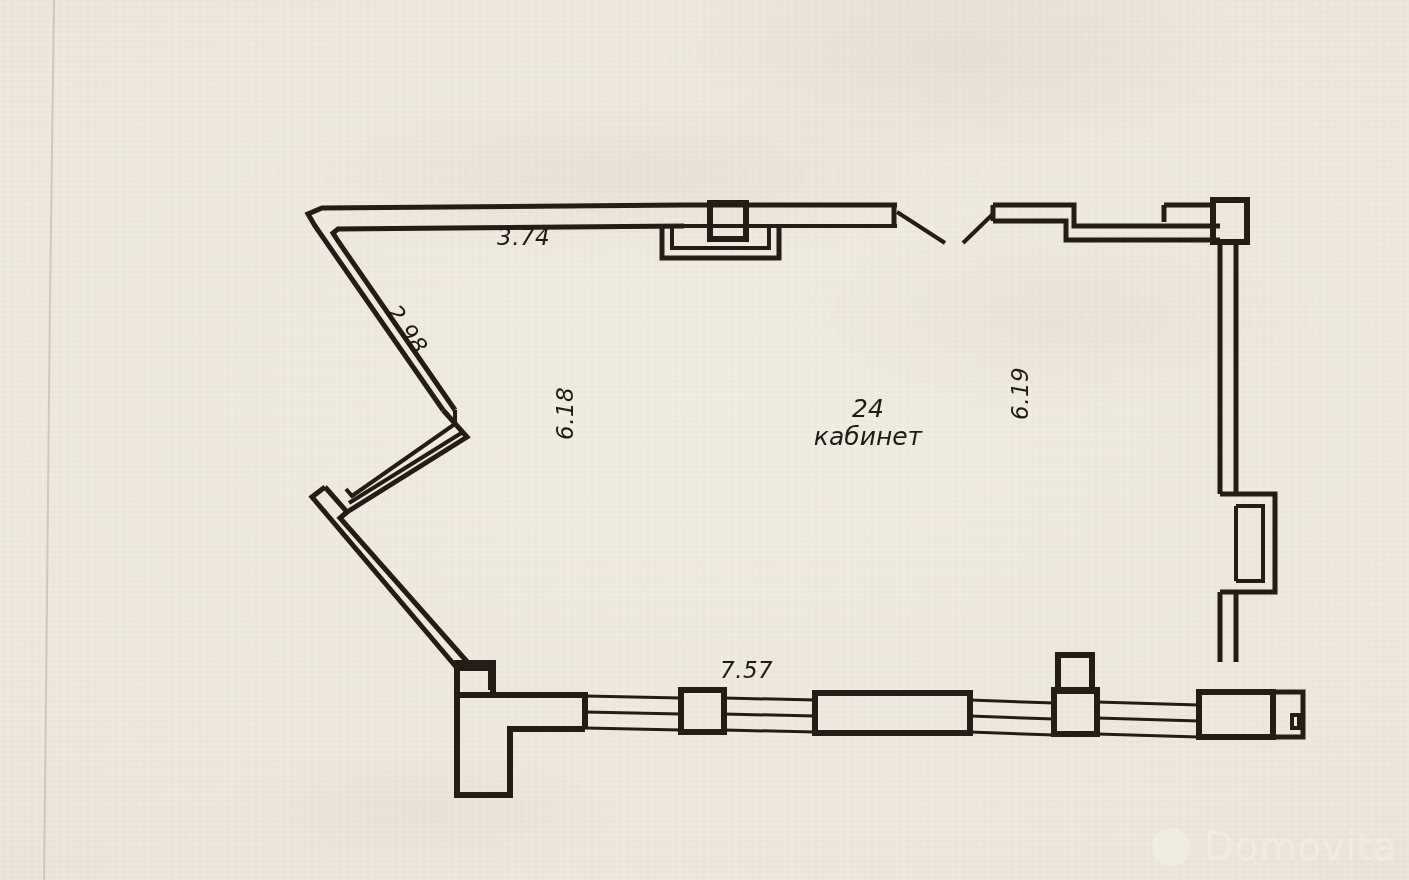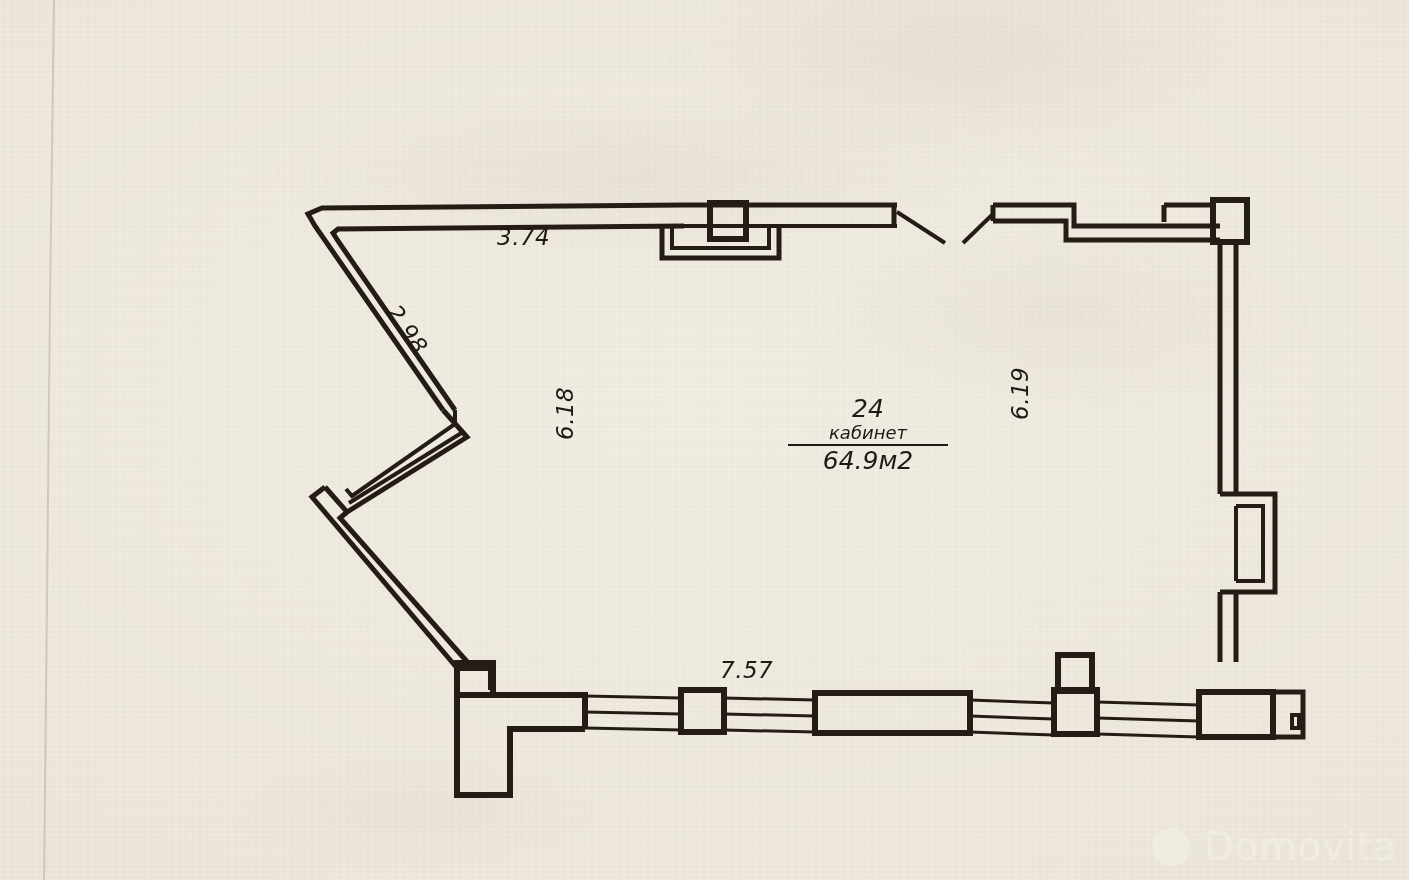--- a/index.html
+++ b/index.html
@@ -67,21 +67,21 @@
     top: 395px;
     width: 160px;
     text-align: center;
     color: #201a14;
     font-family: "DejaVu Sans", sans-serif;
     font-style: italic;
     line-height: 1.12;
     user-select: none;
   }
   .room-label .rl-num { font-size: 25px; display: block; }
-  .room-label .rl-name { font-size: 18px; display: block; }
+  .room-label .rl-name { font-size: 25px; display: block; }
   .room-label .rl-area {
     font-size: 25px;
     display: block;
     border-top: 2px solid #201a14;
     padding-top: 1px;
     margin-top: 1px;
   }
   .watermark {
     position: absolute;
     left: 1152px;
@@ -205,21 +205,20 @@
 
   <div class="dim-label" style="left:552px; top:440px; transform: rotate(-90deg); transform-origin: left top;">6.18</div>
 
   <div class="dim-label" style="left:1007px; top:420px; transform: rotate(-90deg); transform-origin: left top;">6.19</div>
 
   <div class="dim-label" style="left:720px; top:657px;">7.57</div>
 
   <div class="room-label">
     <span class="rl-num">24</span>
     <span class="rl-name">кабинет</span>
-    <span class="rl-area">64.9м2</span>
   </div>
 
   <div class="watermark">
     <div class="wm-dot"></div>
     <div class="wm-text">Domovita</div>
   </div>
 
 </div>
 
 </body></html>

